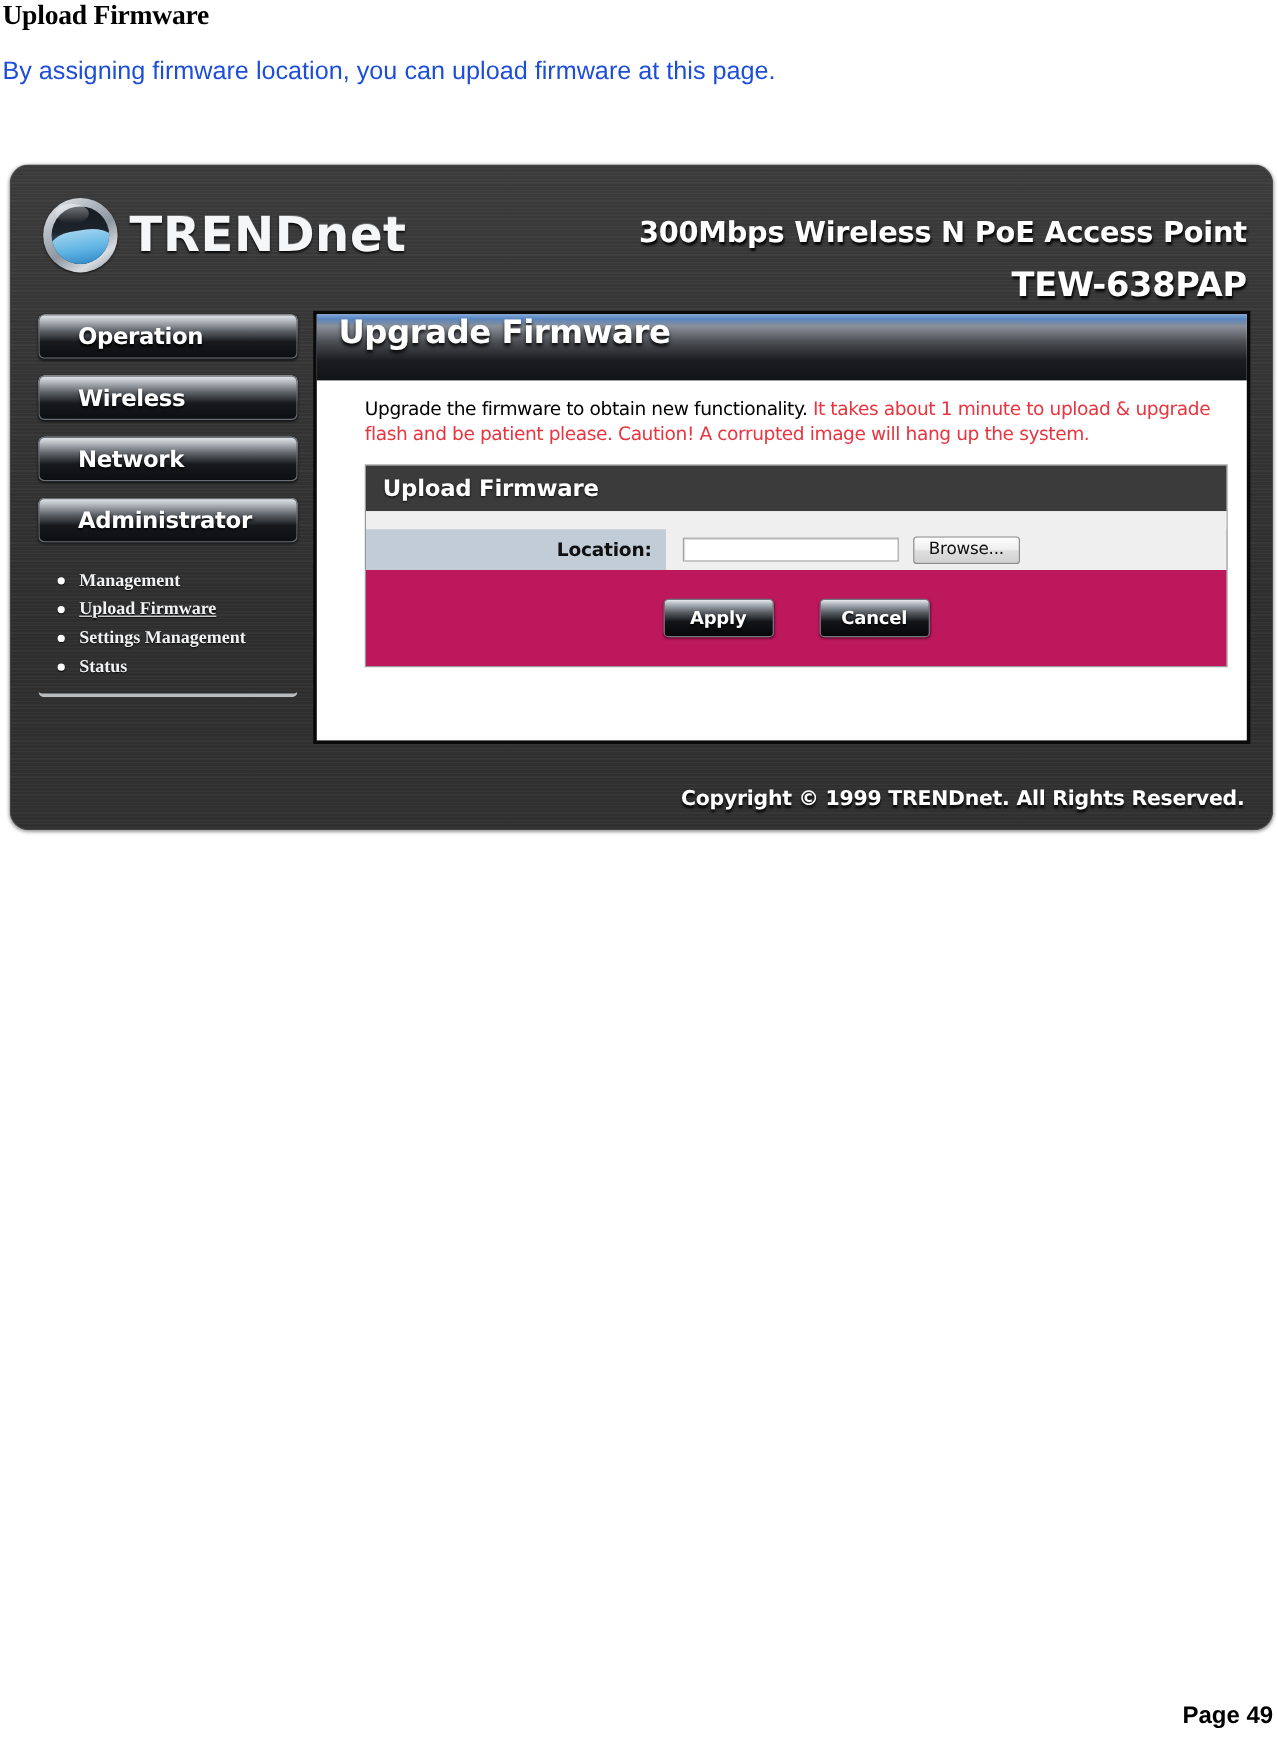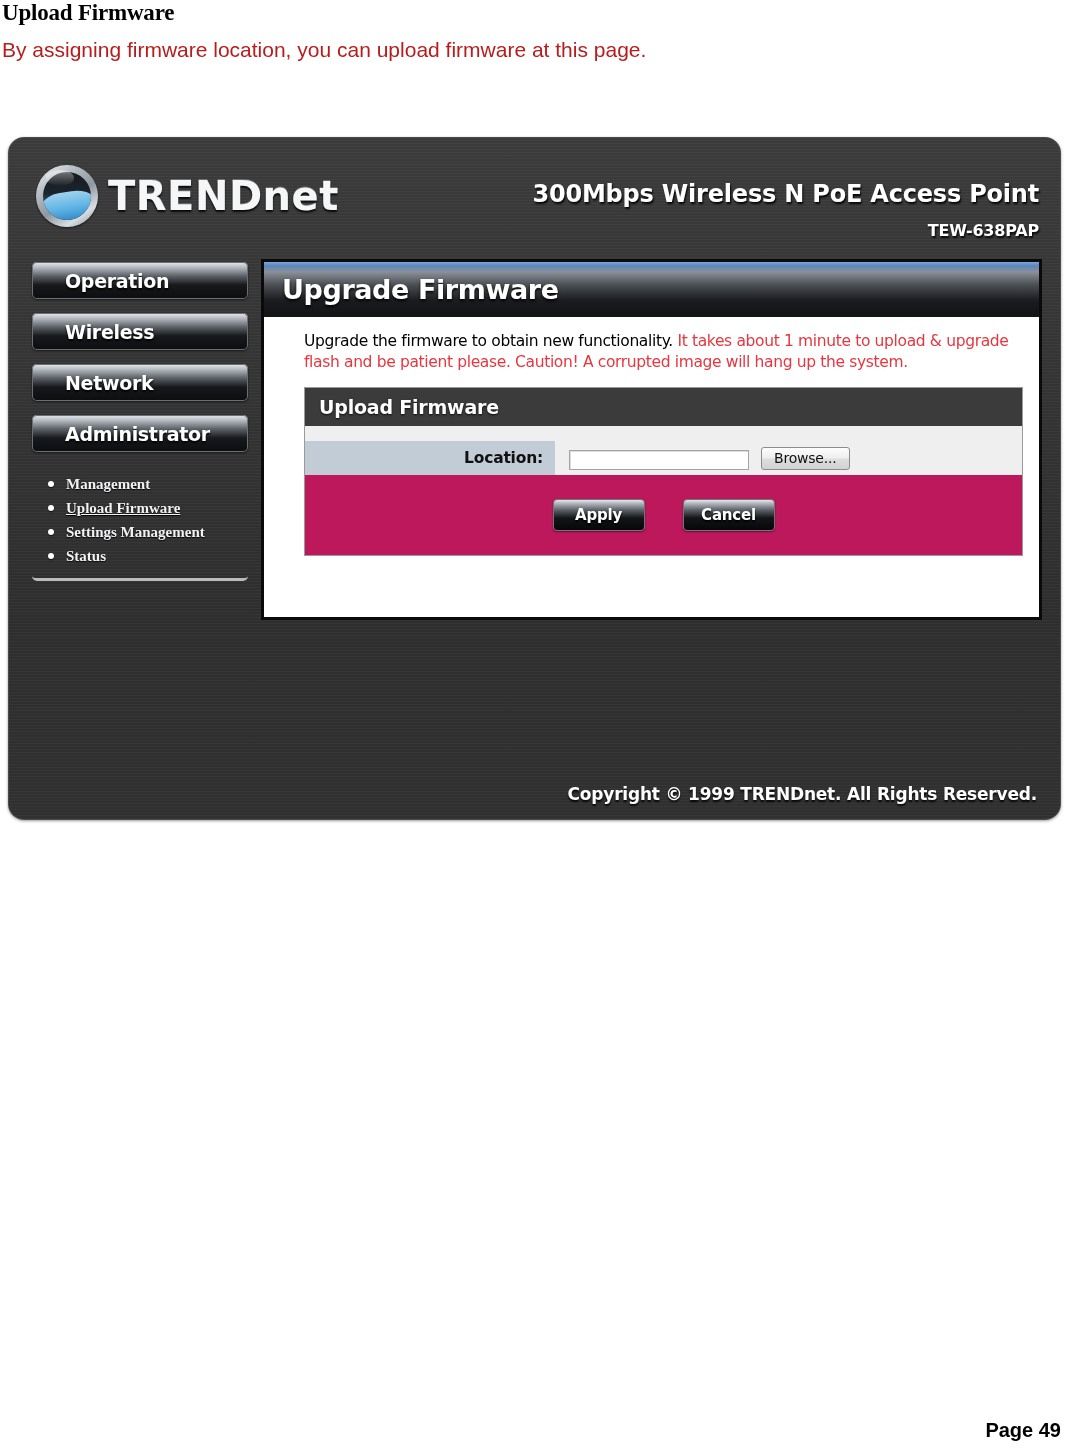--- a/index.html
+++ b/index.html
@@ -22,33 +22,33 @@
     top: 0px;
     font-family: "Liberation Serif", serif;
     font-weight: bold;
     font-size: 23px;
     color: #000;
     letter-spacing: -0.2px;
   }
   .doc-subtitle {
     position: absolute;
     left: 2px;
-    top: 38px;
+    top: 48px;
     font-family: "Liberation Sans", sans-serif;
     font-size: 21px;
-    color: #b91c1c;
+    color: #1d4ed8;
   }
 
   
   .device {
     position: absolute;
     left: 8px;
     top: 137px;
     width: 1053px;
-    height: 683px;
+    height: 555px;
     border-radius: 16px;
     background:
       repeating-linear-gradient(to bottom, rgba(255,255,255,0.035) 0px, rgba(255,255,255,0.035) 1px, rgba(0,0,0,0) 1px, rgba(0,0,0,0) 3px),
       linear-gradient(to bottom, #3b3b3b 0%, #343434 35%, #2e2e2e 70%, #303030 100%);
     box-shadow: inset 0 0 0 1px #4a4a4a, 0 1px 3px rgba(0,0,0,0.4);
     overflow: hidden;
   }
 
   
   .dev-header {
@@ -115,21 +115,21 @@
     color: #ffffff;
     text-shadow: 1px 2px 2px rgba(0,0,0,0.9);
     letter-spacing: -0.2px;
   }
   .prod-line2 {
     position: absolute;
     right: 22px;
     top: 84px;
     font-family: "DejaVu Sans", sans-serif;
     font-weight: bold;
-    font-size: 16px;
+    font-size: 28px;
     color: #ffffff;
     text-shadow: 1px 2px 2px rgba(0,0,0,0.9);
     letter-spacing: -0.2px;
   }
 
   
   .sidebar {
     position: absolute;
     left: 24px;
     top: 125px;
@@ -196,21 +196,21 @@
     width: 775px;
     height: 355px;
     background: #ffffff;
     box-shadow: 0 0 0 3px #0a0a0a;
   }
   .content-title {
     position: relative;
     height: 55px;
     background: linear-gradient(to bottom, #7aa7dd 0%, #5b86bd 7%, #8b9099 18%, #4a4d52 42%, #1a1c1f 70%, #121315 100%);
     display: flex;
-    align-items: center;
+    align-items: flex-start;
     padding-left: 18px;
     box-sizing: border-box;
   }
   .content-title span {
     font-family: "DejaVu Sans", sans-serif;
     font-weight: bold;
     font-size: 27px;
     color: #ffffff;
     text-shadow: 0 2px 3px rgba(0,0,0,0.9);
     letter-spacing: -0.4px;
@@ -266,21 +266,21 @@
     box-sizing: border-box;
     font-family: "DejaVu Sans", sans-serif;
     font-weight: bold;
     font-size: 15.5px;
     color: #101010;
     letter-spacing: -0.2px;
   }
   .field-control {
     flex: 1;
     display: flex;
-    align-items: flex-end;
+    align-items: center;
     padding-left: 14px;
   }
   .text-input {
     width: 180px;
     height: 20px;
     background: #ffffff;
     border: 1px solid #a4a4a4;
     box-shadow: inset 1px 1px 0 #dcdcdc;
     box-sizing: border-box;
     font-family: "DejaVu Sans", sans-serif;

